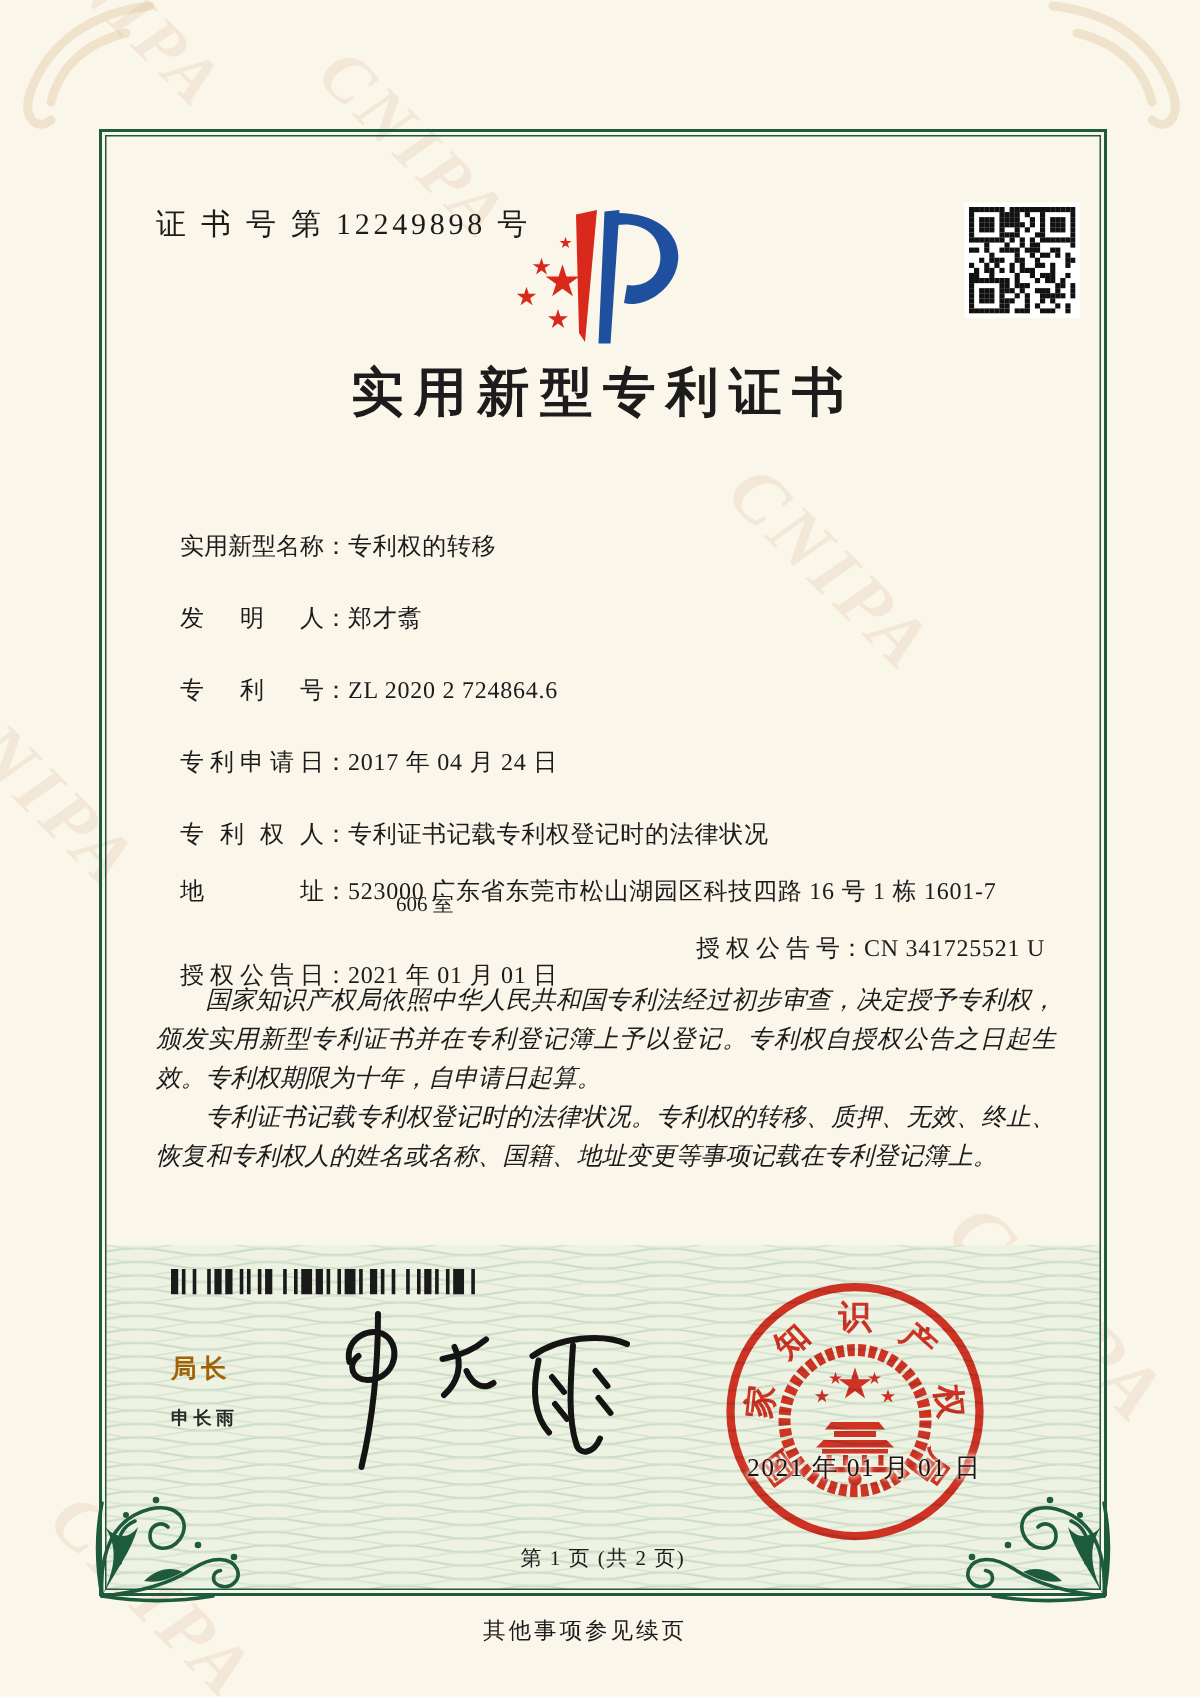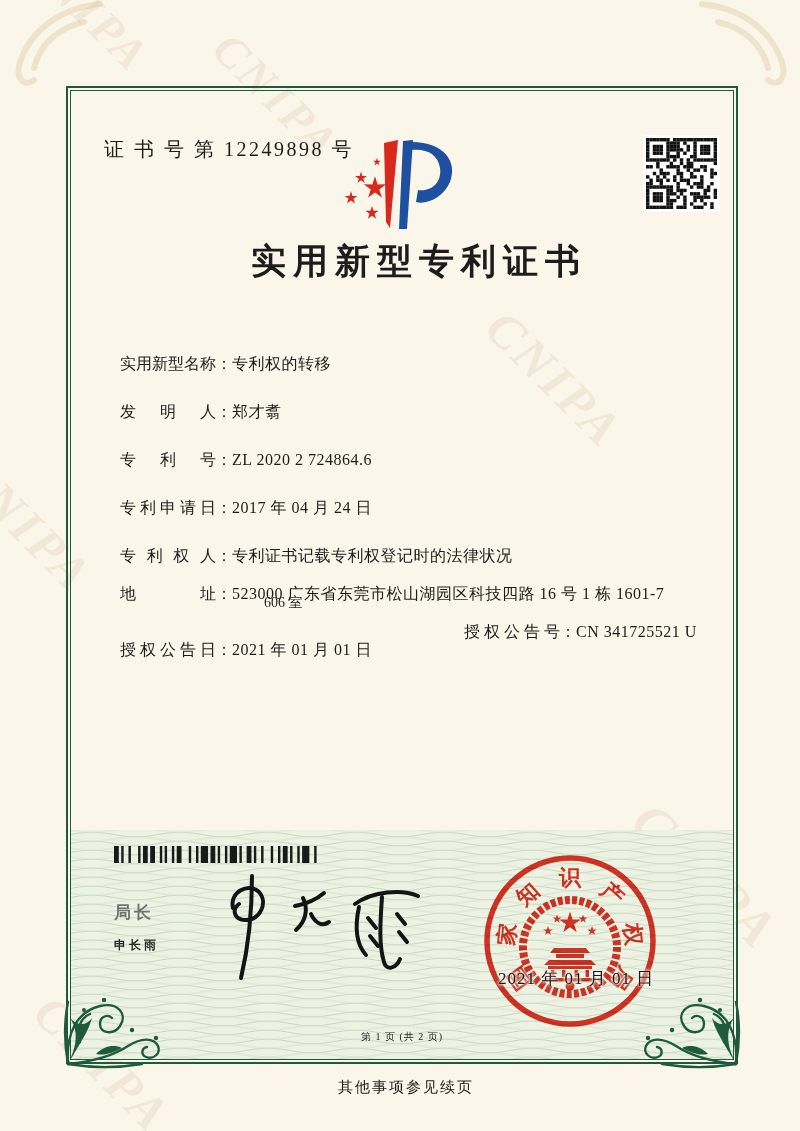--- a/index.html
+++ b/index.html
@@ -27,50 +27,50 @@
   }
   .guilloche{position:absolute;left:70px;top:830px;z-index:2;}
   .corner-orn{position:absolute;z-index:4;}
   .top-orn{position:absolute;z-index:1;}
   
   .cert-no{position:absolute;left:104px;top:136px;font-size:20px;letter-spacing:2.5px;z-index:5;}
   .logo{position:absolute;left:332px;top:128px;z-index:5;}
   .qr{position:absolute;left:643px;top:135px;background:#fff;padding:3px;z-index:5;line-height:0;}
   .doc-title{
     position:absolute;left:66px;top:238px;width:672px;text-align:center;
-    font-size:35px;font-weight:bold;letter-spacing:7px;z-index:5;margin-left:17px;
+    font-size:35px;font-weight:bold;letter-spacing:7px;z-index:5;
   }
   
   .row{position:absolute;left:104px;font-size:16px;z-index:5;white-space:pre;}
   .flabel{display:inline-flex;justify-content:space-between;width:96px;vertical-align:top;}
   .colon{display:inline-block;}
   .fvalue{display:inline-block;letter-spacing:0.5px;}
   .addr-line2{position:absolute;left:217px;top:594px;font-size:14px;z-index:5;margin-left:47px;}
   .pair2{position:absolute;left:360px;top:0;white-space:pre;}
   
   .body-text{
     position:absolute;left:104px;top:654px;width:600px;z-index:5;
     font-size:16.5px;line-height:26px;text-align:justify;font-style:italic;
   }
   .body-text p{margin:0;text-indent:2em;}
   
   .barcode{position:absolute;left:114px;top:846px;z-index:5;line-height:0;}
   .sig-title{position:absolute;left:114px;top:901px;font-size:17px;letter-spacing:3px;z-index:5;
-    font-family:"Liberation Sans","DejaVu Sans",sans-serif;color:#737373;font-weight:bold;}
+    font-family:"Liberation Sans","DejaVu Sans",sans-serif;color:#a16207;font-weight:bold;}
   .sig-name{position:absolute;left:114px;top:937px;font-size:12px;letter-spacing:3px;z-index:5;
     font-family:"Liberation Sans","DejaVu Sans",sans-serif;color:#2a2a2a;font-weight:bold;}
   .signature{position:absolute;left:205px;top:870px;z-index:6;}
   .seal{position:absolute;left:482px;top:853px;z-index:6;mix-blend-mode:multiply;opacity:0.93;}
   .seal-date{
     position:absolute;left:498px;top:967px;font-size:17px;z-index:7;color:#161616;
     letter-spacing:1px;white-space:pre;
     text-shadow:0 0 3px #fbf6ea,0 0 3px #fbf6ea,0 0 4px #fbf6ea;
   }
-  .page-info{position:absolute;left:66px;top:1030px;width:672px;text-align:center;font-size:10px;z-index:5;letter-spacing:1px;}
-  .continuation{position:absolute;left:0;top:1078px;width:780px;text-align:center;font-size:15px;letter-spacing:2px;z-index:5;padding-left:16px;}
+  .page-info{position:absolute;left:66px;top:1030px;width:672px;text-align:center;font-size:14px;z-index:5;letter-spacing:1px;}
+  .continuation{position:absolute;left:0;top:1078px;width:780px;text-align:center;font-size:15px;letter-spacing:2px;z-index:5;}
 </style>
 </head>
 <body>
 
 <div class="page">
 
   <svg class="top-orn" style="left:0;top:0" width="110" height="100" viewBox="0 0 110 100">
     <g fill="none" stroke="#ead9bd" stroke-width="6" opacity="0.65" stroke-linecap="round">
       <path d="M100,4 C62,8 32,28 20,62"></path>
       <path d="M84,22 C58,28 40,44 34,68"></path>
@@ -426,20 +426,24 @@
   </div>
   <div class="row" style="top:566px">
     <span class="flabel"><span>地</span><span>址</span></span><span class="colon">：</span><span class="fvalue">523000 广东省东莞市松山湖园区科技四路 16 号 1 栋 1601-7</span>
   </div>
   <div class="addr-line2">606 室</div>
   <div class="row" style="top:622px">
     <span class="flabel"><span>授</span><span>权</span><span>公</span><span>告</span><span>日</span></span><span class="colon">：</span><span class="fvalue">2021 年 01 月 01 日</span>
     <span class="pair2"><span class="flabel"><span>授</span><span>权</span><span>公</span><span>告</span><span>号</span></span><span class="colon">：</span><span class="fvalue">CN 341725521 U</span></span>
   </div>
 
+  <div class="body-text">
+    <p>国家知识产权局依照中华人民共和国专利法经过初步审查，决定授予专利权，颁发实用新型专利证书并在专利登记簿上予以登记。专利权自授权公告之日起生效。专利权期限为十年，自申请日起算。</p>
+    <p>专利证书记载专利权登记时的法律状况。专利权的转移、质押、无效、终止、恢复和专利权人的姓名或名称、国籍、地址变更等事项记载在专利登记簿上。</p>
+  </div>
 
   <div class="barcode"><svg id="bc" width="205" height="17">
         <rect x="0.00" y="0" width="4.82" height="17" fill="#1a1a1a"></rect>
         <rect x="7.24" y="0" width="2.41" height="17" fill="#1a1a1a"></rect>
         <rect x="14.47" y="0" width="2.41" height="17" fill="#1a1a1a"></rect>
         <rect x="24.12" y="0" width="2.41" height="17" fill="#1a1a1a"></rect>
         <rect x="28.94" y="0" width="4.82" height="17" fill="#1a1a1a"></rect>
         <rect x="36.18" y="0" width="4.82" height="17" fill="#1a1a1a"></rect>
         <rect x="45.82" y="0" width="2.41" height="17" fill="#1a1a1a"></rect>
         <rect x="50.65" y="0" width="2.41" height="17" fill="#1a1a1a"></rect>

